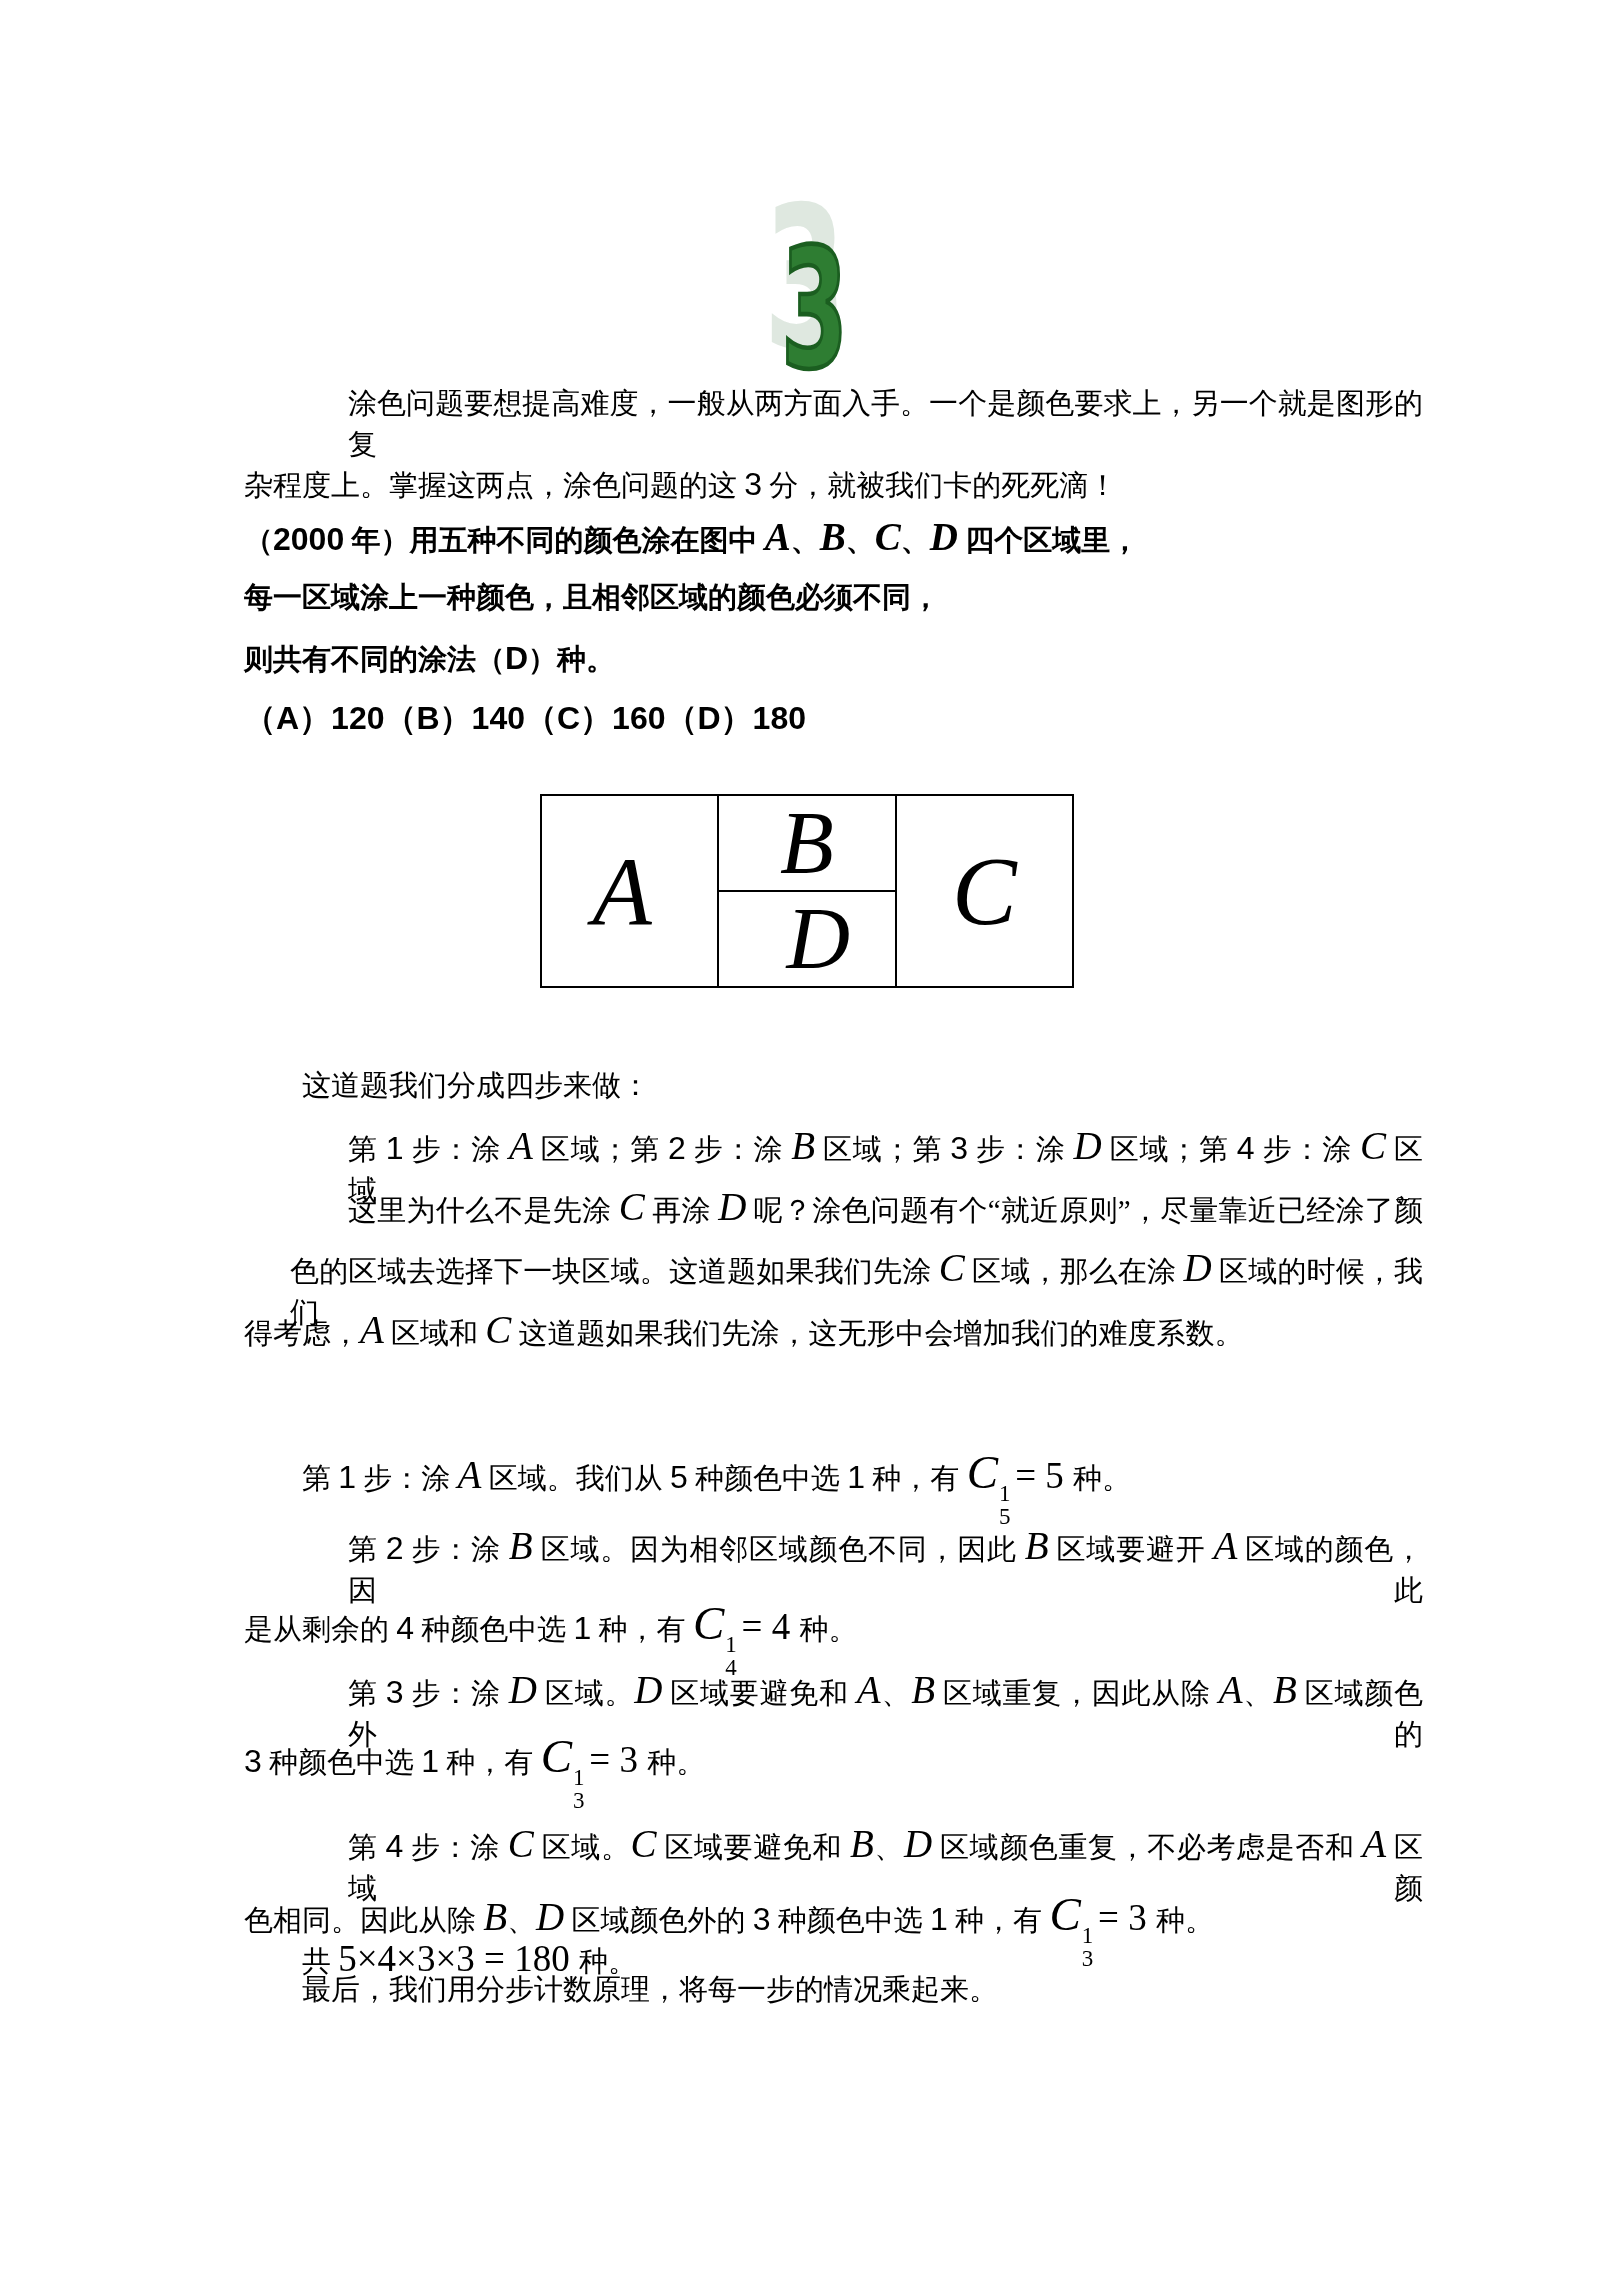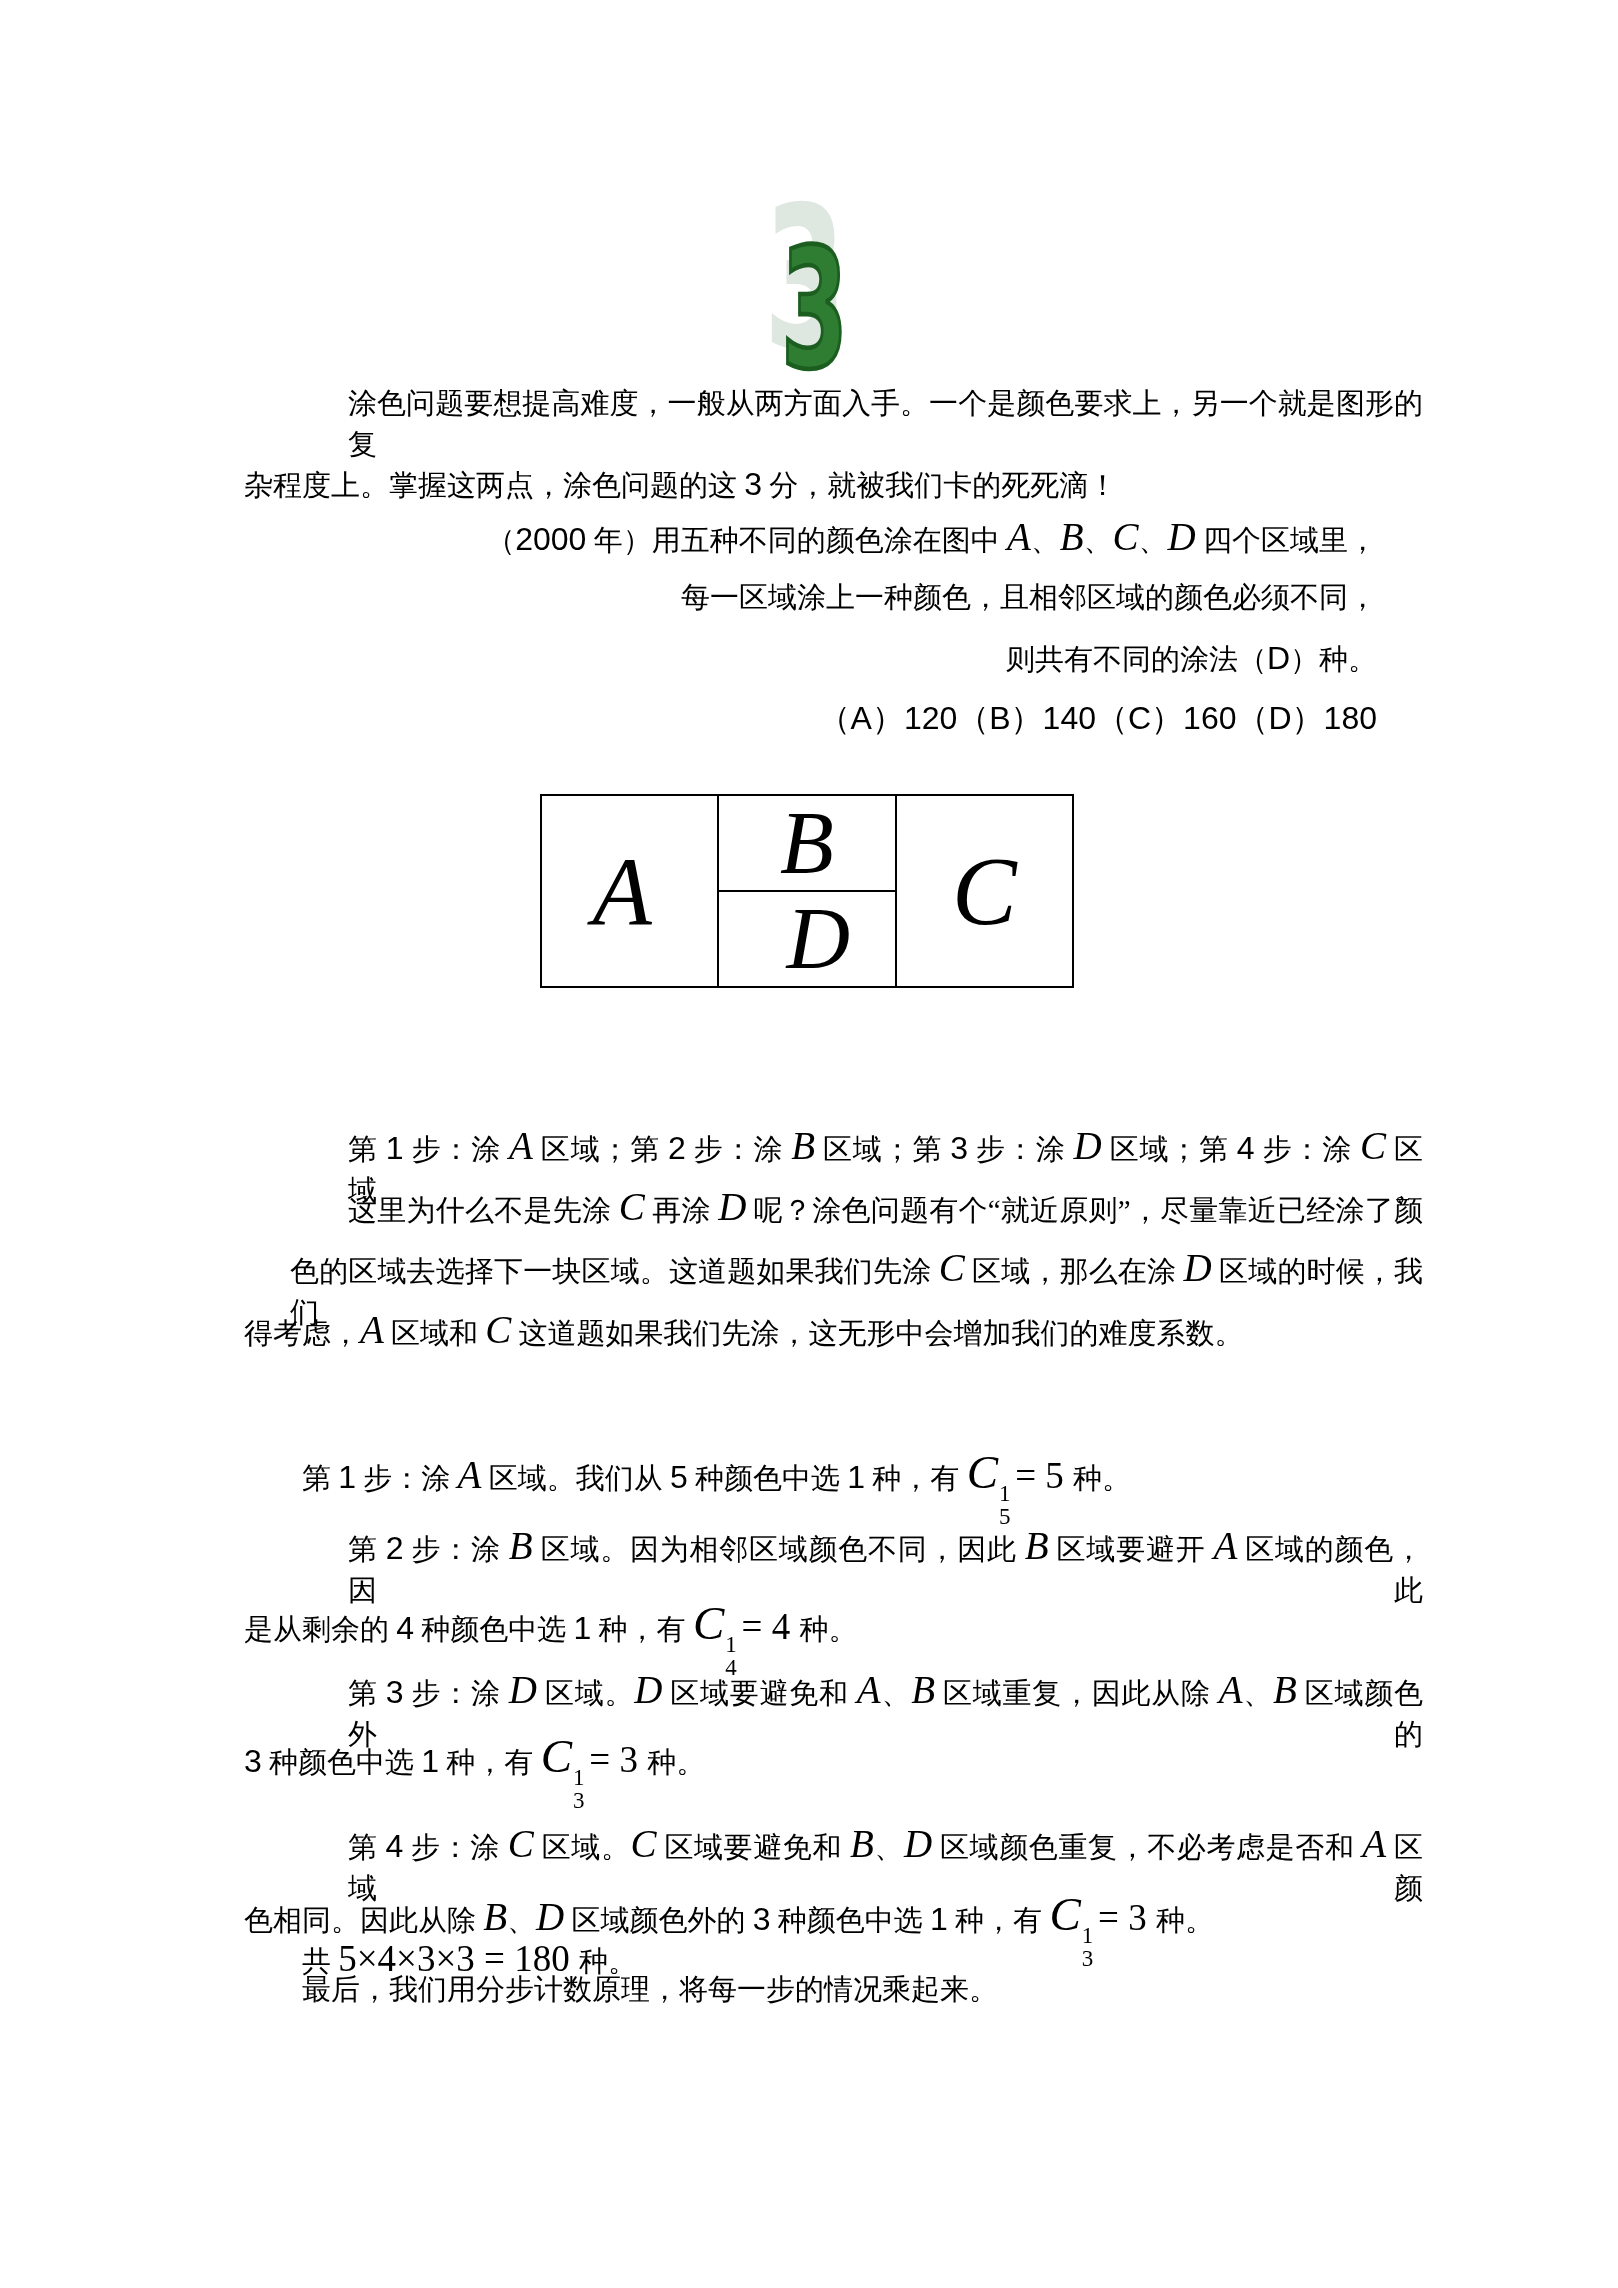--- a/index.html
+++ b/index.html
@@ -26,21 +26,21 @@
     -webkit-text-stroke:4.7px #1b5e20;
   }
 
   
   .line{
     position:absolute;left:244px;width:1133px;
     font-size:29px;line-height:41px;white-space:nowrap;
   }
   .line.wrapok{white-space:normal;}
   .line.indent{padding-left:58px;width:1075px;}
-  .line.center{text-align:right;}
+  .line.center{text-align:left;font-weight:bold;}
   .line.justify{white-space:normal;text-align:justify;text-align-last:justify;margin-left:46px;}
   .seg-cn{font-family:"Liberation Serif","DejaVu Serif",serif;}
   .seg-lat{font-family:"Liberation Sans","DejaVu Sans",sans-serif;font-size:32px;line-height:41px;}
   .seg-sans{font-family:"Liberation Sans","DejaVu Sans",sans-serif;font-size:32px;line-height:41px;}
   .seg-var{font-family:"Liberation Serif",serif;font-style:italic;font-size:39px;line-height:41px;}
   .seg-frm{font-family:"Liberation Serif",serif;font-size:37px;line-height:41px;}
 
   
   .comb{margin:0 4.7px 0 7.5px;}
   .comb-base{font-family:"Liberation Serif",serif;font-style:italic;font-size:47px;line-height:41px;}
@@ -93,20 +93,21 @@
       </div>
       <div class="dcell">
         <span class="dletter dletter-small nudge-d">D</span>
       </div>
     </div>
     <div class="dcol">
       <span class="dletter dletter-big">C</span>
     </div>
   </div>
 
+  <div class="line indent" style="top:1065px"><span class="seg-cn">这道题我们分成四步来做：</span></div>
   <div class="line indent justify" style="top:1125px"><span class="seg-cn">第 </span><span class="seg-lat">1</span><span class="seg-cn"> 步：涂 </span><span class="seg-var">A</span><span class="seg-cn"> 区域；第 </span><span class="seg-lat">2</span><span class="seg-cn"> 步：涂 </span><span class="seg-var">B</span><span class="seg-cn"> 区域；第 </span><span class="seg-lat">3</span><span class="seg-cn"> 步：涂 </span><span class="seg-var">D</span><span class="seg-cn"> 区域；第 </span><span class="seg-lat">4</span><span class="seg-cn"> 步：涂 </span><span class="seg-var">C</span><span class="seg-cn"> 区域。</span></div>
   <div class="line indent justify" style="top:1186px"><span class="seg-cn">这里为什么不是先涂 </span><span class="seg-var">C</span><span class="seg-cn"> 再涂 </span><span class="seg-var">D</span><span class="seg-cn"> 呢？涂色问题有个“就近原则”，尽量靠近已经涂了颜</span></div>
   <div class="line justify" style="top:1247px"><span class="seg-cn">色的区域去选择下一块区域。这道题如果我们先涂 </span><span class="seg-var">C</span><span class="seg-cn"> 区域，那么在涂 </span><span class="seg-var">D</span><span class="seg-cn"> 区域的时候，我们</span></div>
   <div class="line wrapok" style="top:1309px"><span class="seg-cn">得考虑，</span><span class="seg-var">A</span><span class="seg-cn"> 区域和 </span><span class="seg-var">C</span><span class="seg-cn"> 这道题如果我们先涂，这无形中会增加我们的难度系数。</span></div>
   <div class="line indent" style="top:1452px"><span class="seg-cn">第 </span><span class="seg-lat">1</span><span class="seg-cn"> 步：涂 </span><span class="seg-var">A</span><span class="seg-cn"> 区域。我们从 </span><span class="seg-lat">5</span><span class="seg-cn"> 种颜色中选 </span><span class="seg-lat">1</span><span class="seg-cn"> 种，有</span><span class="comb"><span class="comb-base">C</span><span class="comb-scripts">
           <span>1</span>
           <span>5</span>
         </span></span><span class="seg-frm">= 5 </span><span class="seg-cn">种。</span></div>
   <div class="line indent justify" style="top:1525px"><span class="seg-cn">第 </span><span class="seg-lat">2</span><span class="seg-cn"> 步：涂 </span><span class="seg-var">B</span><span class="seg-cn"> 区域。因为相邻区域颜色不同，因此 </span><span class="seg-var">B</span><span class="seg-cn"> 区域要避开 </span><span class="seg-var">A</span><span class="seg-cn"> 区域的颜色，因此</span></div>
   <div class="line wrapok" style="top:1603px"><span class="seg-cn">是从剩余的 </span><span class="seg-lat">4</span><span class="seg-cn"> 种颜色中选 </span><span class="seg-lat">1</span><span class="seg-cn"> 种，有</span><span class="comb"><span class="comb-base">C</span><span class="comb-scripts">

